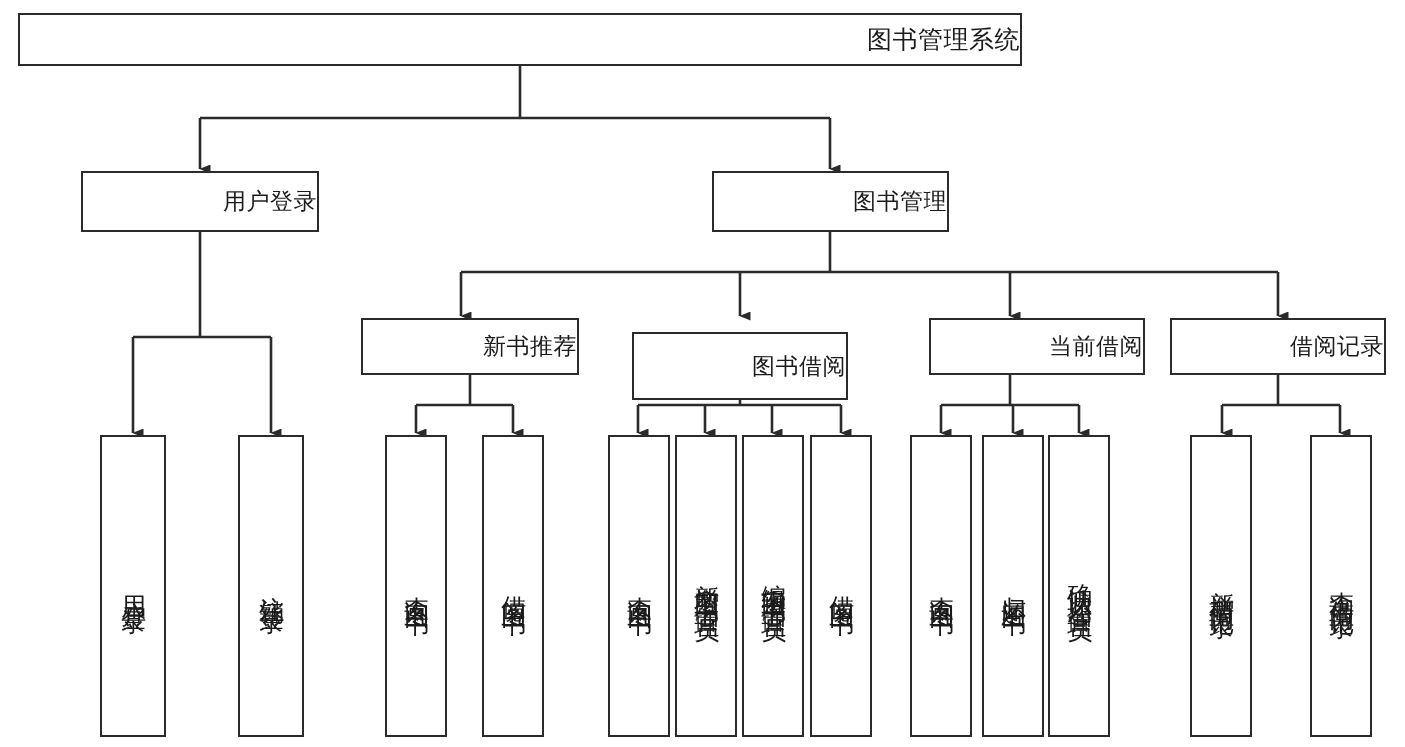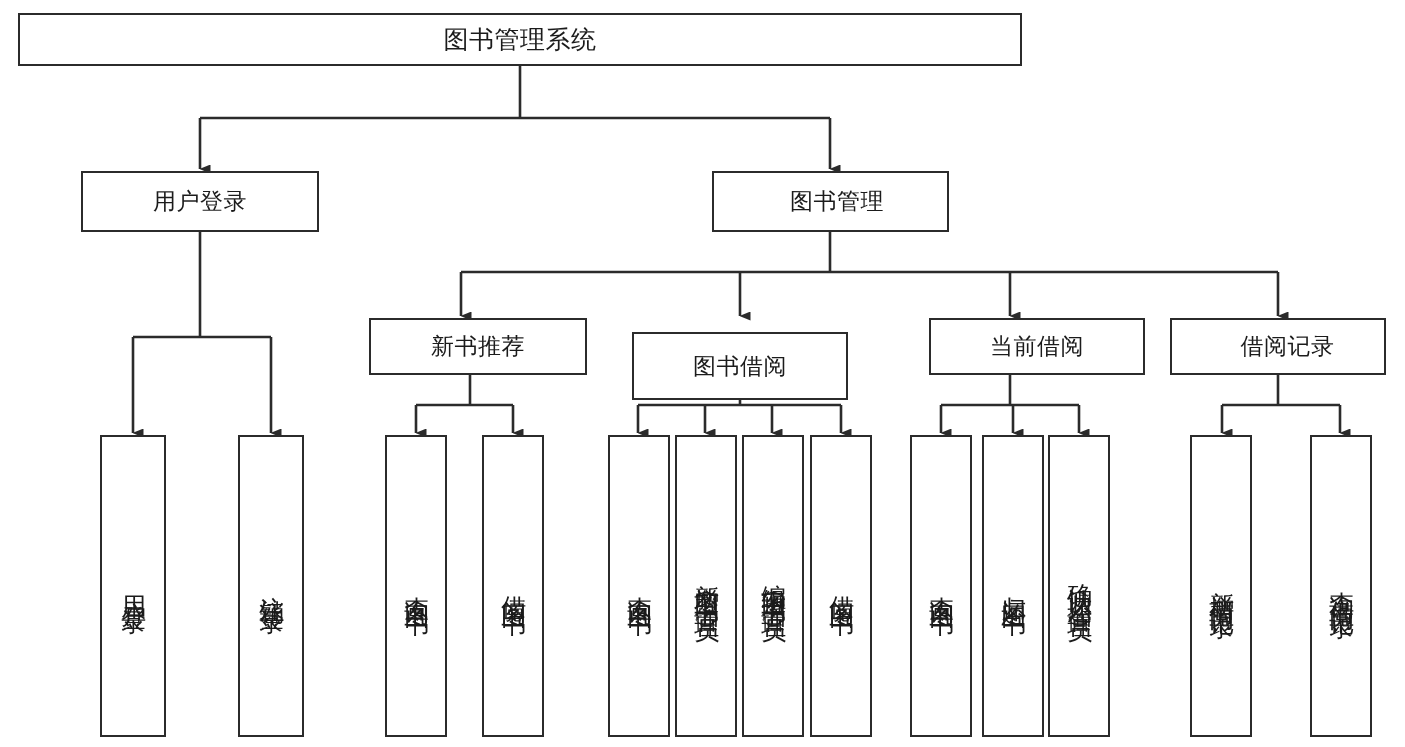--- a/index.html
+++ b/index.html
@@ -25,21 +25,21 @@
     width: 1405px;
     height: 747px;
   }
   .node {
     position: absolute;
     box-sizing: border-box;
     background: #ffffff;
     border: 2.5px solid #2b2b2b;
     display: flex;
     align-items: center;
-    justify-content: center;
+    justify-content: flex-end;
     z-index: 2;
   }
   .node-label {
     color: #1b1b1b;
     letter-spacing: 0.5px;
     white-space: nowrap;
     text-align: center;
   }
   
   .node.root .node-label {
@@ -134,21 +134,21 @@
     <span class="node-label">图书管理系统</span>
   </div>
 
   <div class="node branch" style="left:81px; top:171px; width:238px; height:61px;">
     <span class="node-label">用户登录</span>
   </div>
   <div class="node branch" style="left:712px; top:171px; width:237px; height:61px;padding-left:13px;">
     <span class="node-label">图书管理</span>
   </div>
 
-  <div class="node branch" style="left:361px; top:318px; width:218px; height:57px;margin-left:8px;">
+  <div class="node branch" style="left:361px; top:318px; width:218px; height:57px;">
     <span class="node-label">新书推荐</span>
   </div>
   <div class="node branch" style="left:632px; top:332px; width:216px; height:68px;">
     <span class="node-label">图书借阅</span>
   </div>
   <div class="node branch" style="left:929px; top:318px; width:216px; height:57px;">
     <span class="node-label">当前借阅</span>
   </div>
   <div class="node branch" style="left:1170px; top:318px; width:216px; height:57px;padding-left:19px;">
     <span class="node-label">借阅记录</span>

